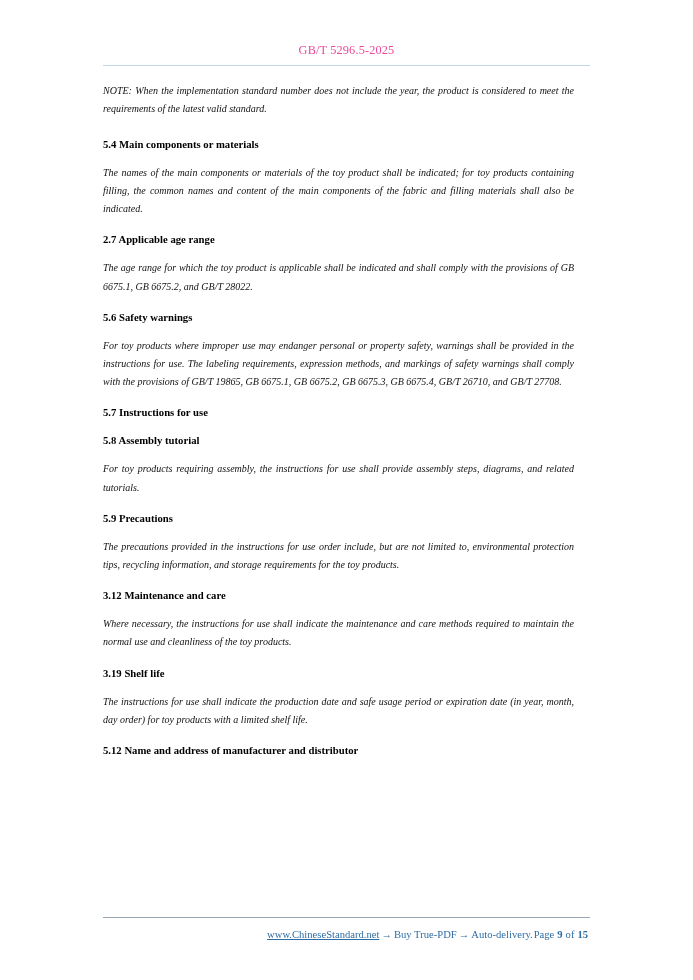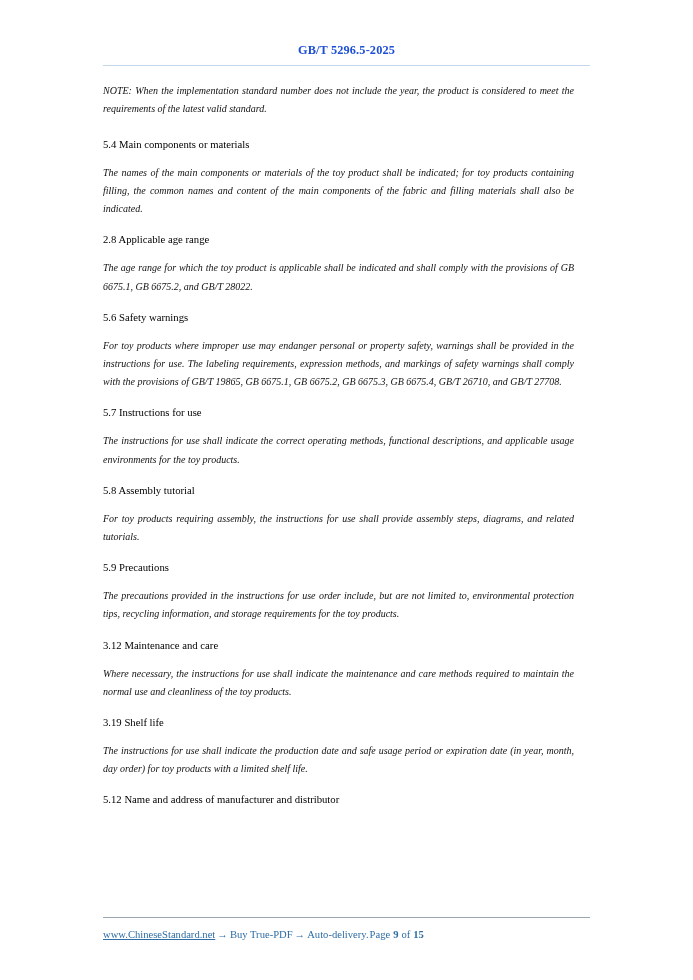--- a/index.html
+++ b/index.html
@@ -23,23 +23,23 @@
     box-sizing: border-box;
     padding: 0 103px;
   }
 
   
   .header {
     padding-top: 44px;
   }
   .header-title {
     text-align: center;
-    color: #1d4ed8;
+    color: #ec4899;
     font-size: 12.3px;
-    font-weight: bold;
+    font-weight: normal;
     letter-spacing: 0.15px;
     line-height: 1;
   }
   .header-rule {
     margin-top: 9px;
     height: 1px;
     background: #c3d5ea;
     width: 100%;
   }
 
@@ -55,21 +55,21 @@
     text-justify: inter-word;
     margin: 0 16px 13px 0;
     color: #111111;
     font-style: italic;
   }
   .note {
     margin-bottom: 17px;
   }
   .heading {
     font-size: 10.7px;
-    font-weight: normal;
+    font-weight: bold;
     line-height: 1.5;
     margin: 0 0 12px 0;
     color: #000000;
     text-align: left;
   }
   .para:last-child {
     margin-bottom: 0;
   }
 
   
@@ -81,21 +81,21 @@
   }
   .footer-rule {
     height: 1px;
     background: #9aa6b2;
     width: 100%;
     margin-bottom: 10px;
   }
   .footer-row {
     display: flex;
     align-items: baseline;
-    justify-content: flex-start;
+    justify-content: flex-end;
     color: #2e6da4;
     font-size: 10.6px;
     line-height: 1.3;
   }
   .footer-left {
     white-space: nowrap;
   }
   .footer-link {
     color: #2e6da4;
     text-decoration: underline;
@@ -130,28 +130,27 @@
     <div class="header-rule"></div>
   </div>
 
   <div class="content">
 
     <p class="note">NOTE: When the implementation standard number does not include the year, the product is considered to meet the requirements of the latest valid standard.</p>
 
     <h2 class="heading">5.4 Main components or materials</h2>
     <p class="para">The names of the main components or materials of the toy product shall be indicated; for toy products containing filling, the common names and content of the main components of the fabric and filling materials shall also be indicated.</p>
 
-    <h2 class="heading">2.8 Applicable age range</h2>
+    <h2 class="heading">2.7 Applicable age range</h2>
     <p class="para">The age range for which the toy product is applicable shall be indicated and shall comply with the provisions of GB 6675.1, GB 6675.2, and GB/T 28022.</p>
 
     <h2 class="heading">5.6 Safety warnings</h2>
     <p class="para">For toy products where improper use may endanger personal or property safety, warnings shall be provided in the instructions for use. The labeling requirements, expression methods, and markings of safety warnings shall comply with the provisions of GB/T 19865, GB 6675.1, GB 6675.2, GB 6675.3, GB 6675.4, GB/T 26710, and GB/T 27708.</p>
 
     <h2 class="heading">5.7 Instructions for use</h2>
-    <p class="para">The instructions for use shall indicate the correct operating methods, functional descriptions, and applicable usage environments for the toy products.</p>
 
     <h2 class="heading">5.8 Assembly tutorial</h2>
     <p class="para">For toy products requiring assembly, the instructions for use shall provide assembly steps, diagrams, and related tutorials.</p>
 
     <h2 class="heading">5.9 Precautions</h2>
     <p class="para">The precautions provided in the instructions for use order include, but are not limited to, environmental protection tips, recycling information, and storage requirements for the toy products.</p>
 
     <h2 class="heading">3.12 Maintenance and care</h2>
     <p class="para">Where necessary, the instructions for use shall indicate the maintenance and care methods required to maintain the normal use and cleanliness of the toy products.</p>
 

